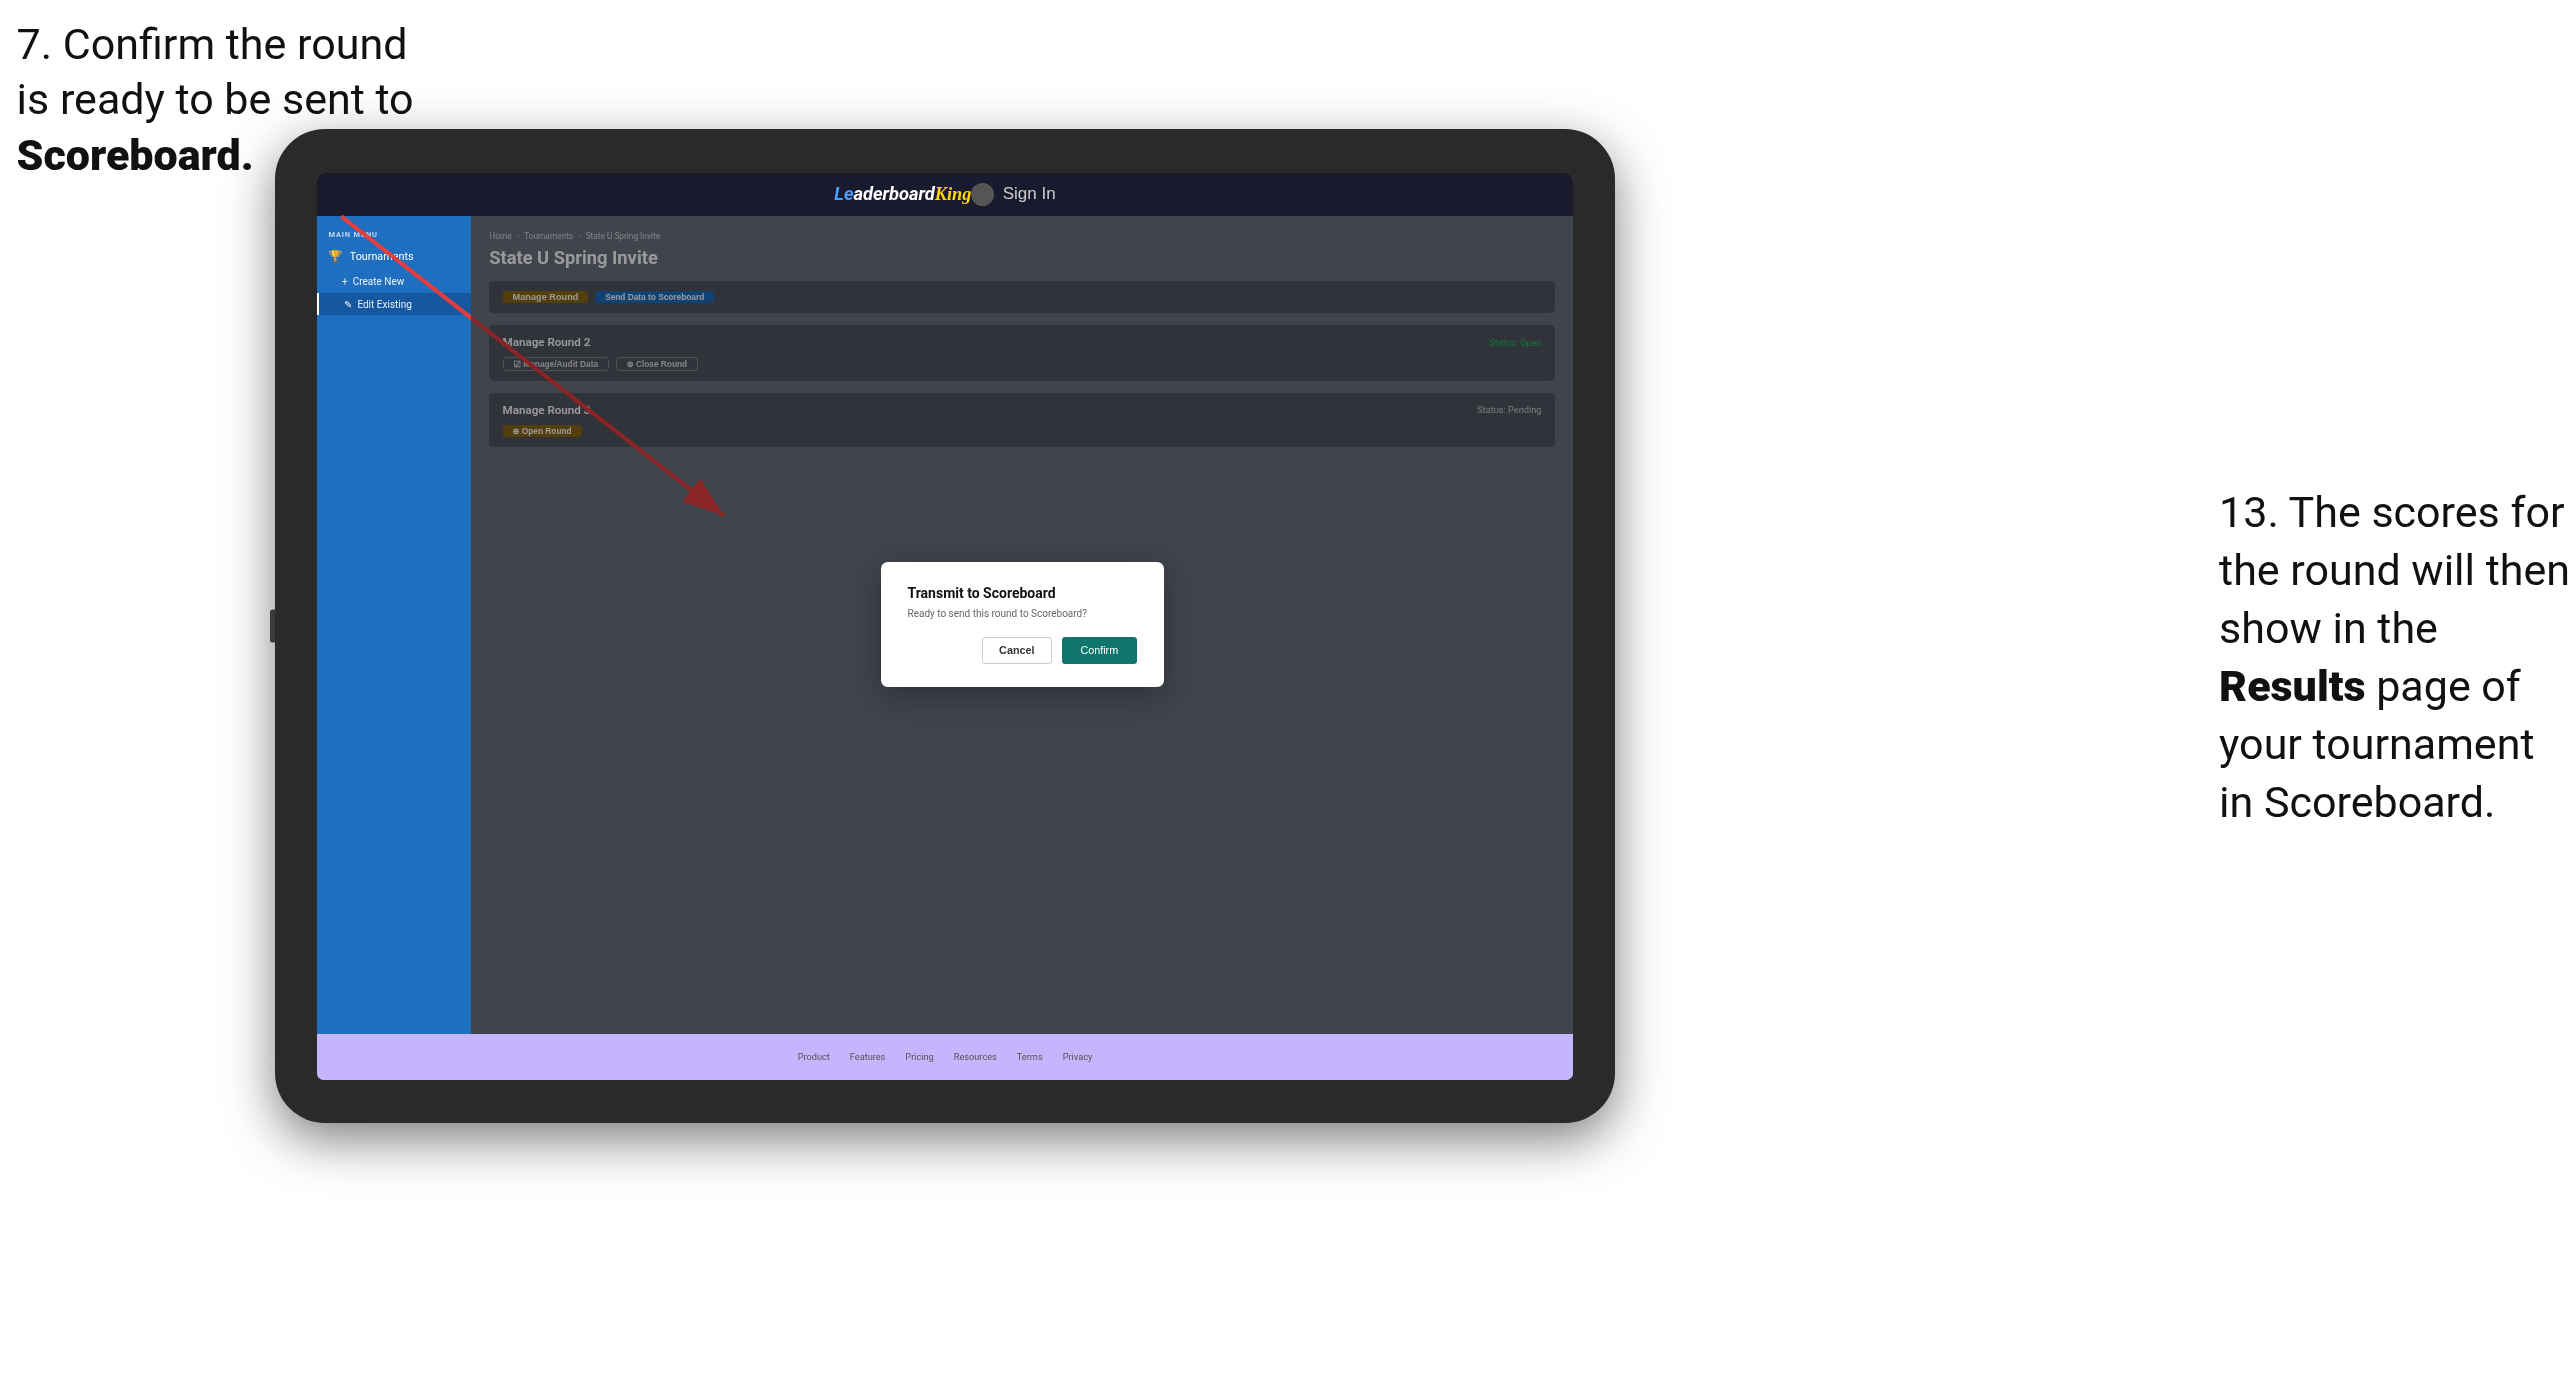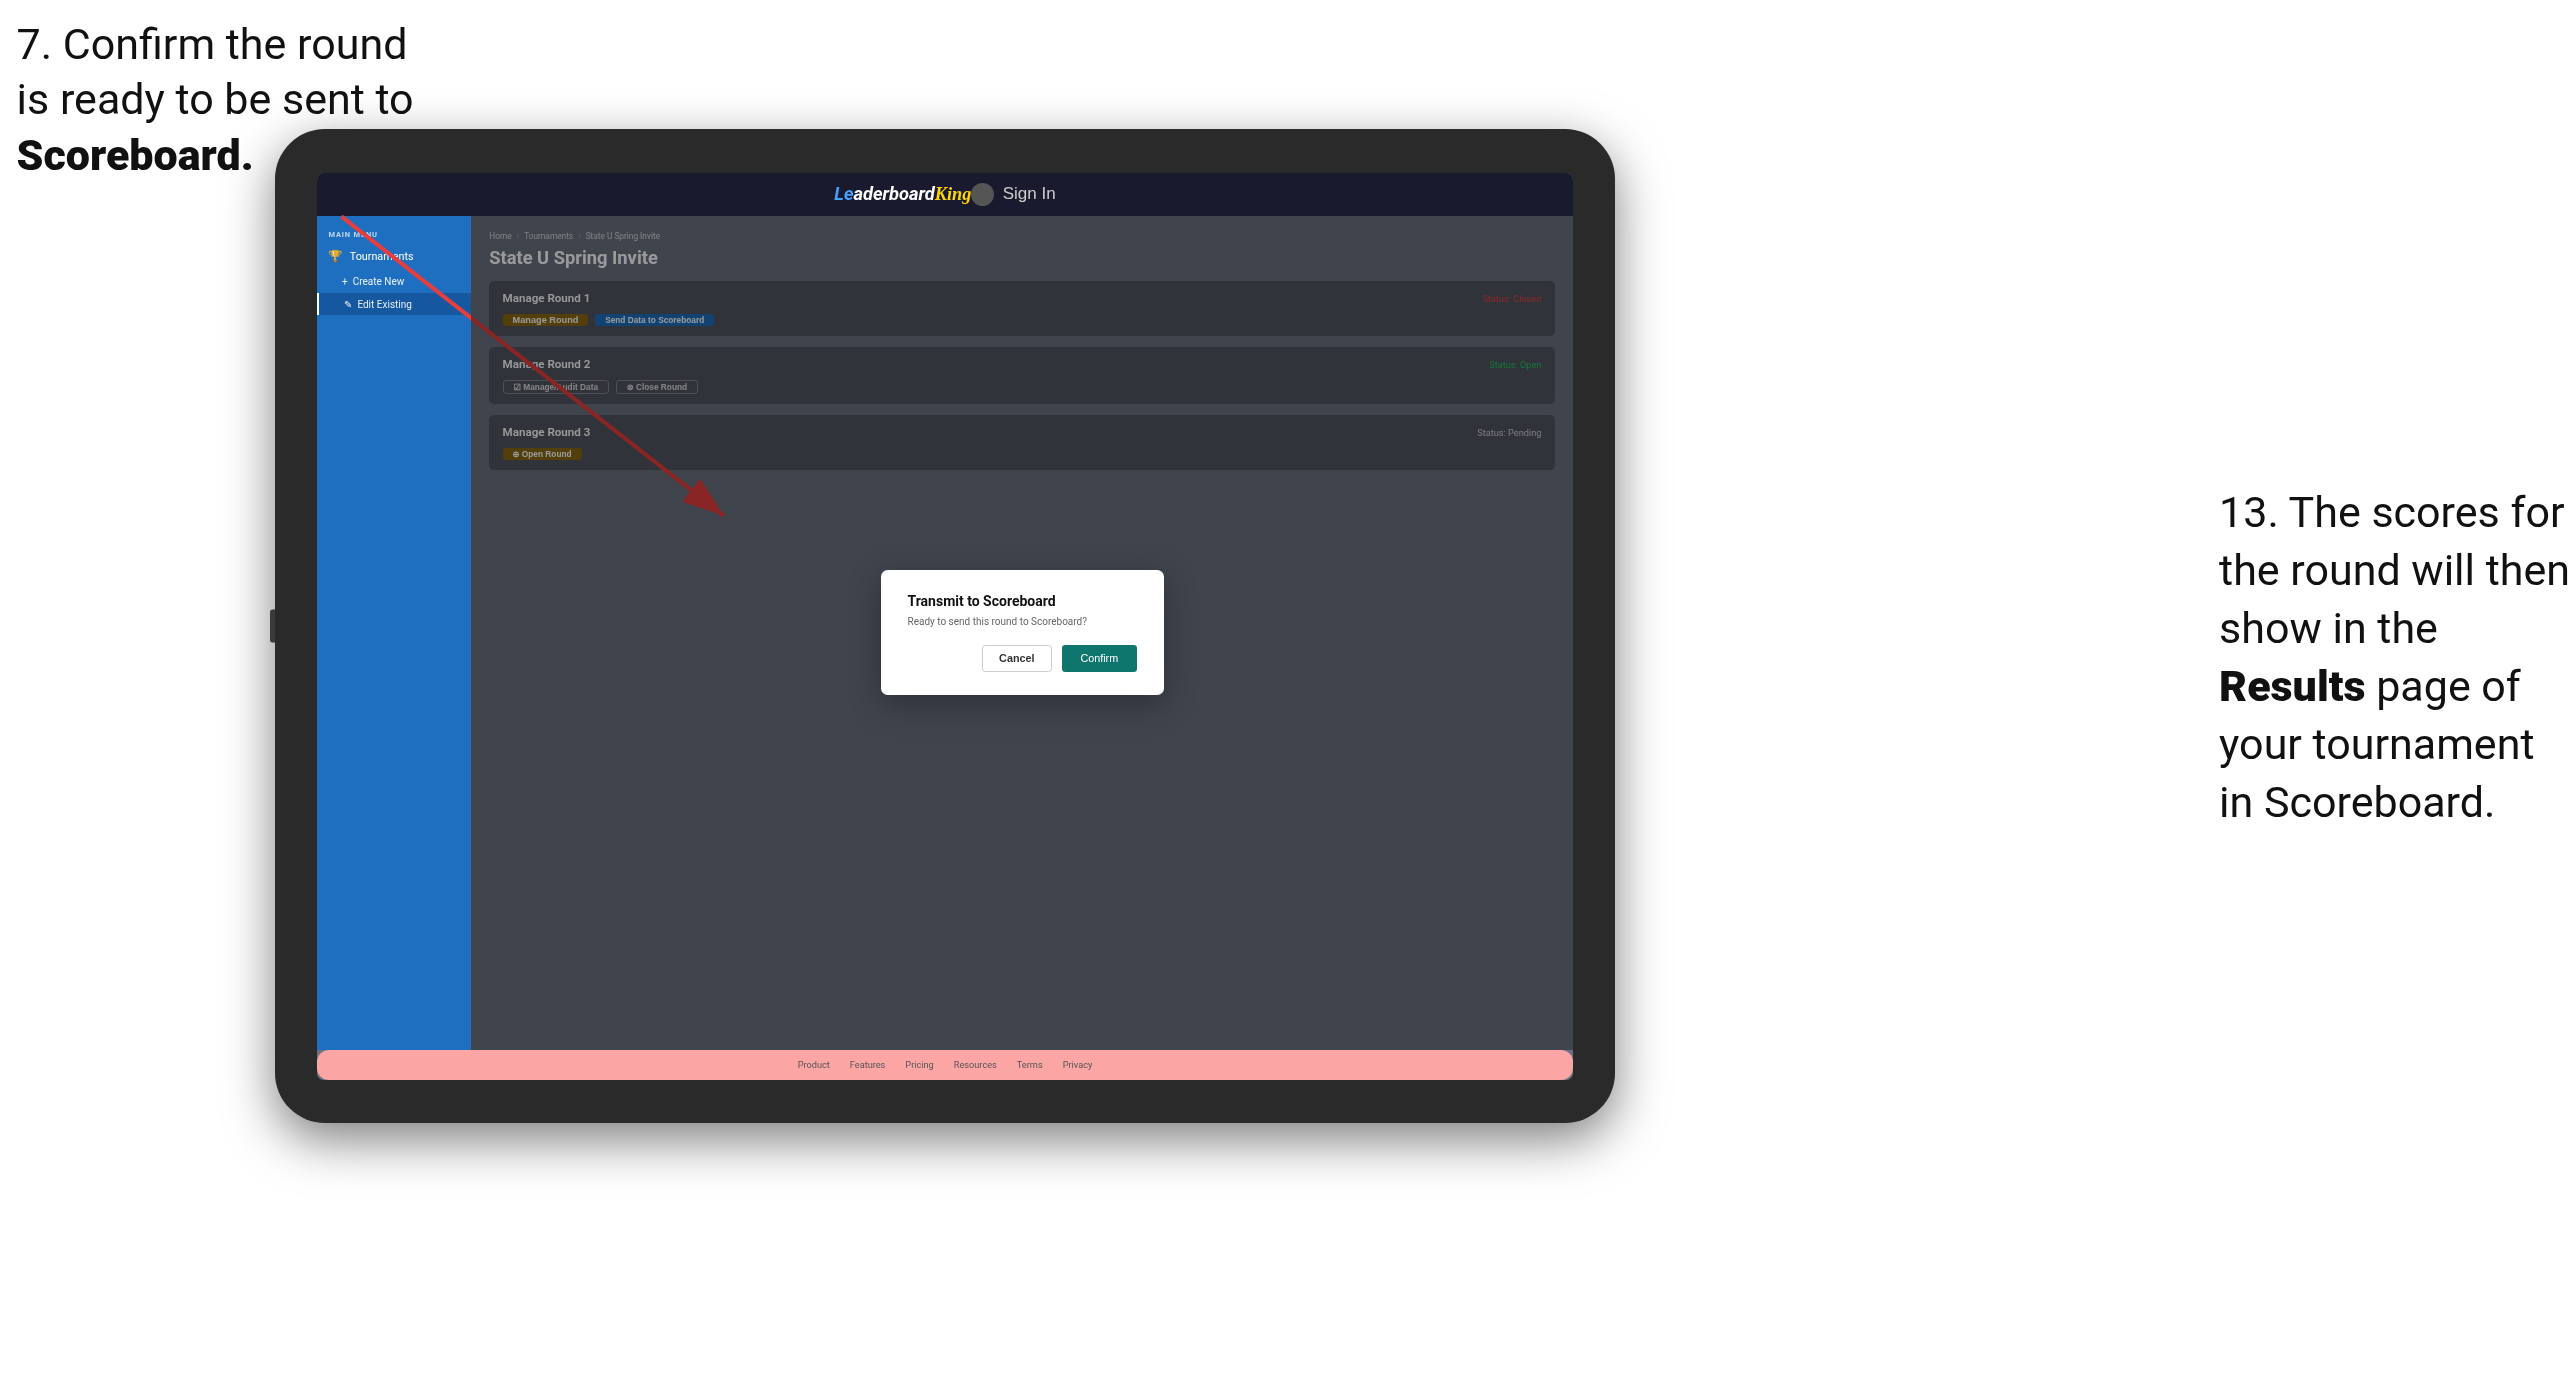--- a/index.html
+++ b/index.html
@@ -313,28 +313,27 @@
     }
 
     .btn-open-round {
       background: #8b6914;
       color: white;
       font-size: 8.3px;
     }
 
     
     .app-footer {
-      background: #fca5a5;
-      height: 30px;
+      background: #c4b5fd;
+      height: 46px;
       display: flex;
       align-items: center;
       justify-content: center;
       gap: 20px;
       flex-shrink: 0;
-      border-radius: 12px;
     }
 
     .footer-link {
       font-size: 9.2px;
       color: #555;
       text-decoration: none;
       cursor: pointer;
     }
 
     
@@ -483,24 +482,20 @@
             <a>Home</a>
             <span class="sep">›</span>
             <a>Tournaments</a>
             <span class="sep">›</span>
             <span>State U Spring Invite</span>
           </div>
 
           <div class="page-title">State U Spring Invite</div>
 
           <div class="round-section">
-            <div class="round-header">
-              <span class="round-title">Manage Round 1</span>
-              <span class="status-badge closed">Status: Closed</span>
-            </div>
             <div class="round-actions">
               <button class="btn-round-action btn-manage">
                 <span>Manage Round</span>
               </button>
               <button class="btn-round-action btn-send-scoreboard">
                 <span>Send Data to Scoreboard</span>
               </button>
             </div>
           </div>
 

